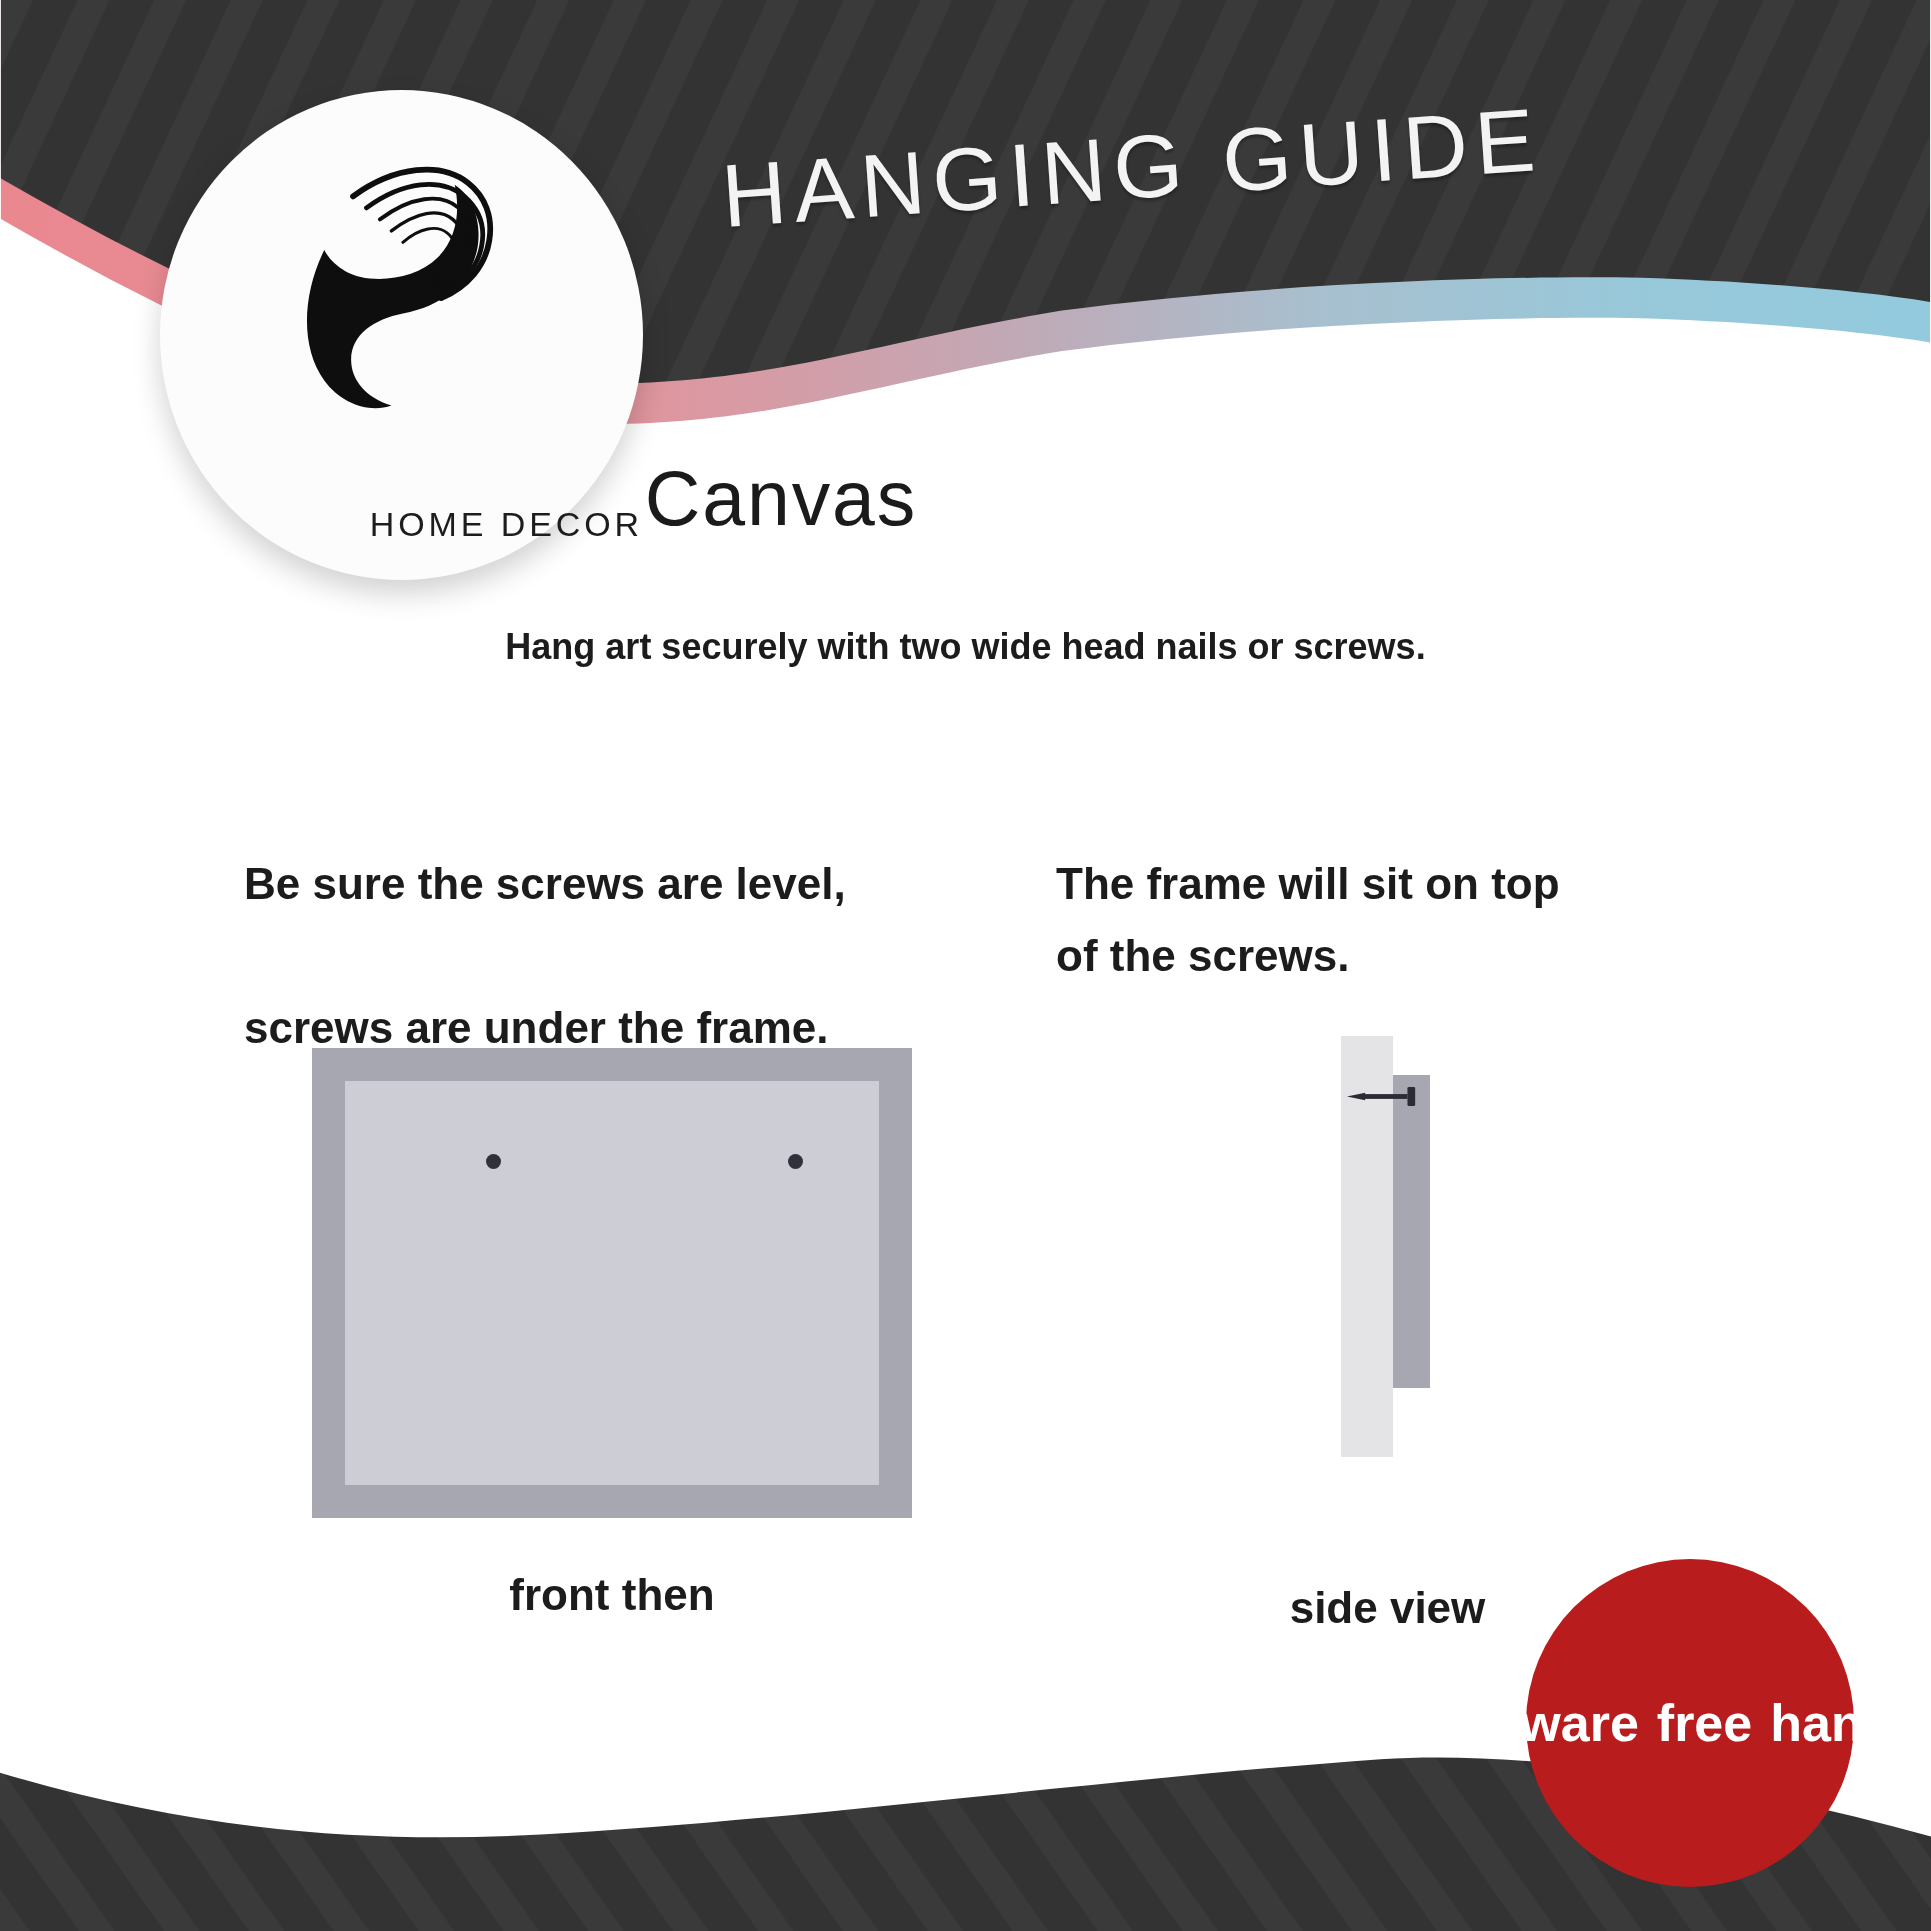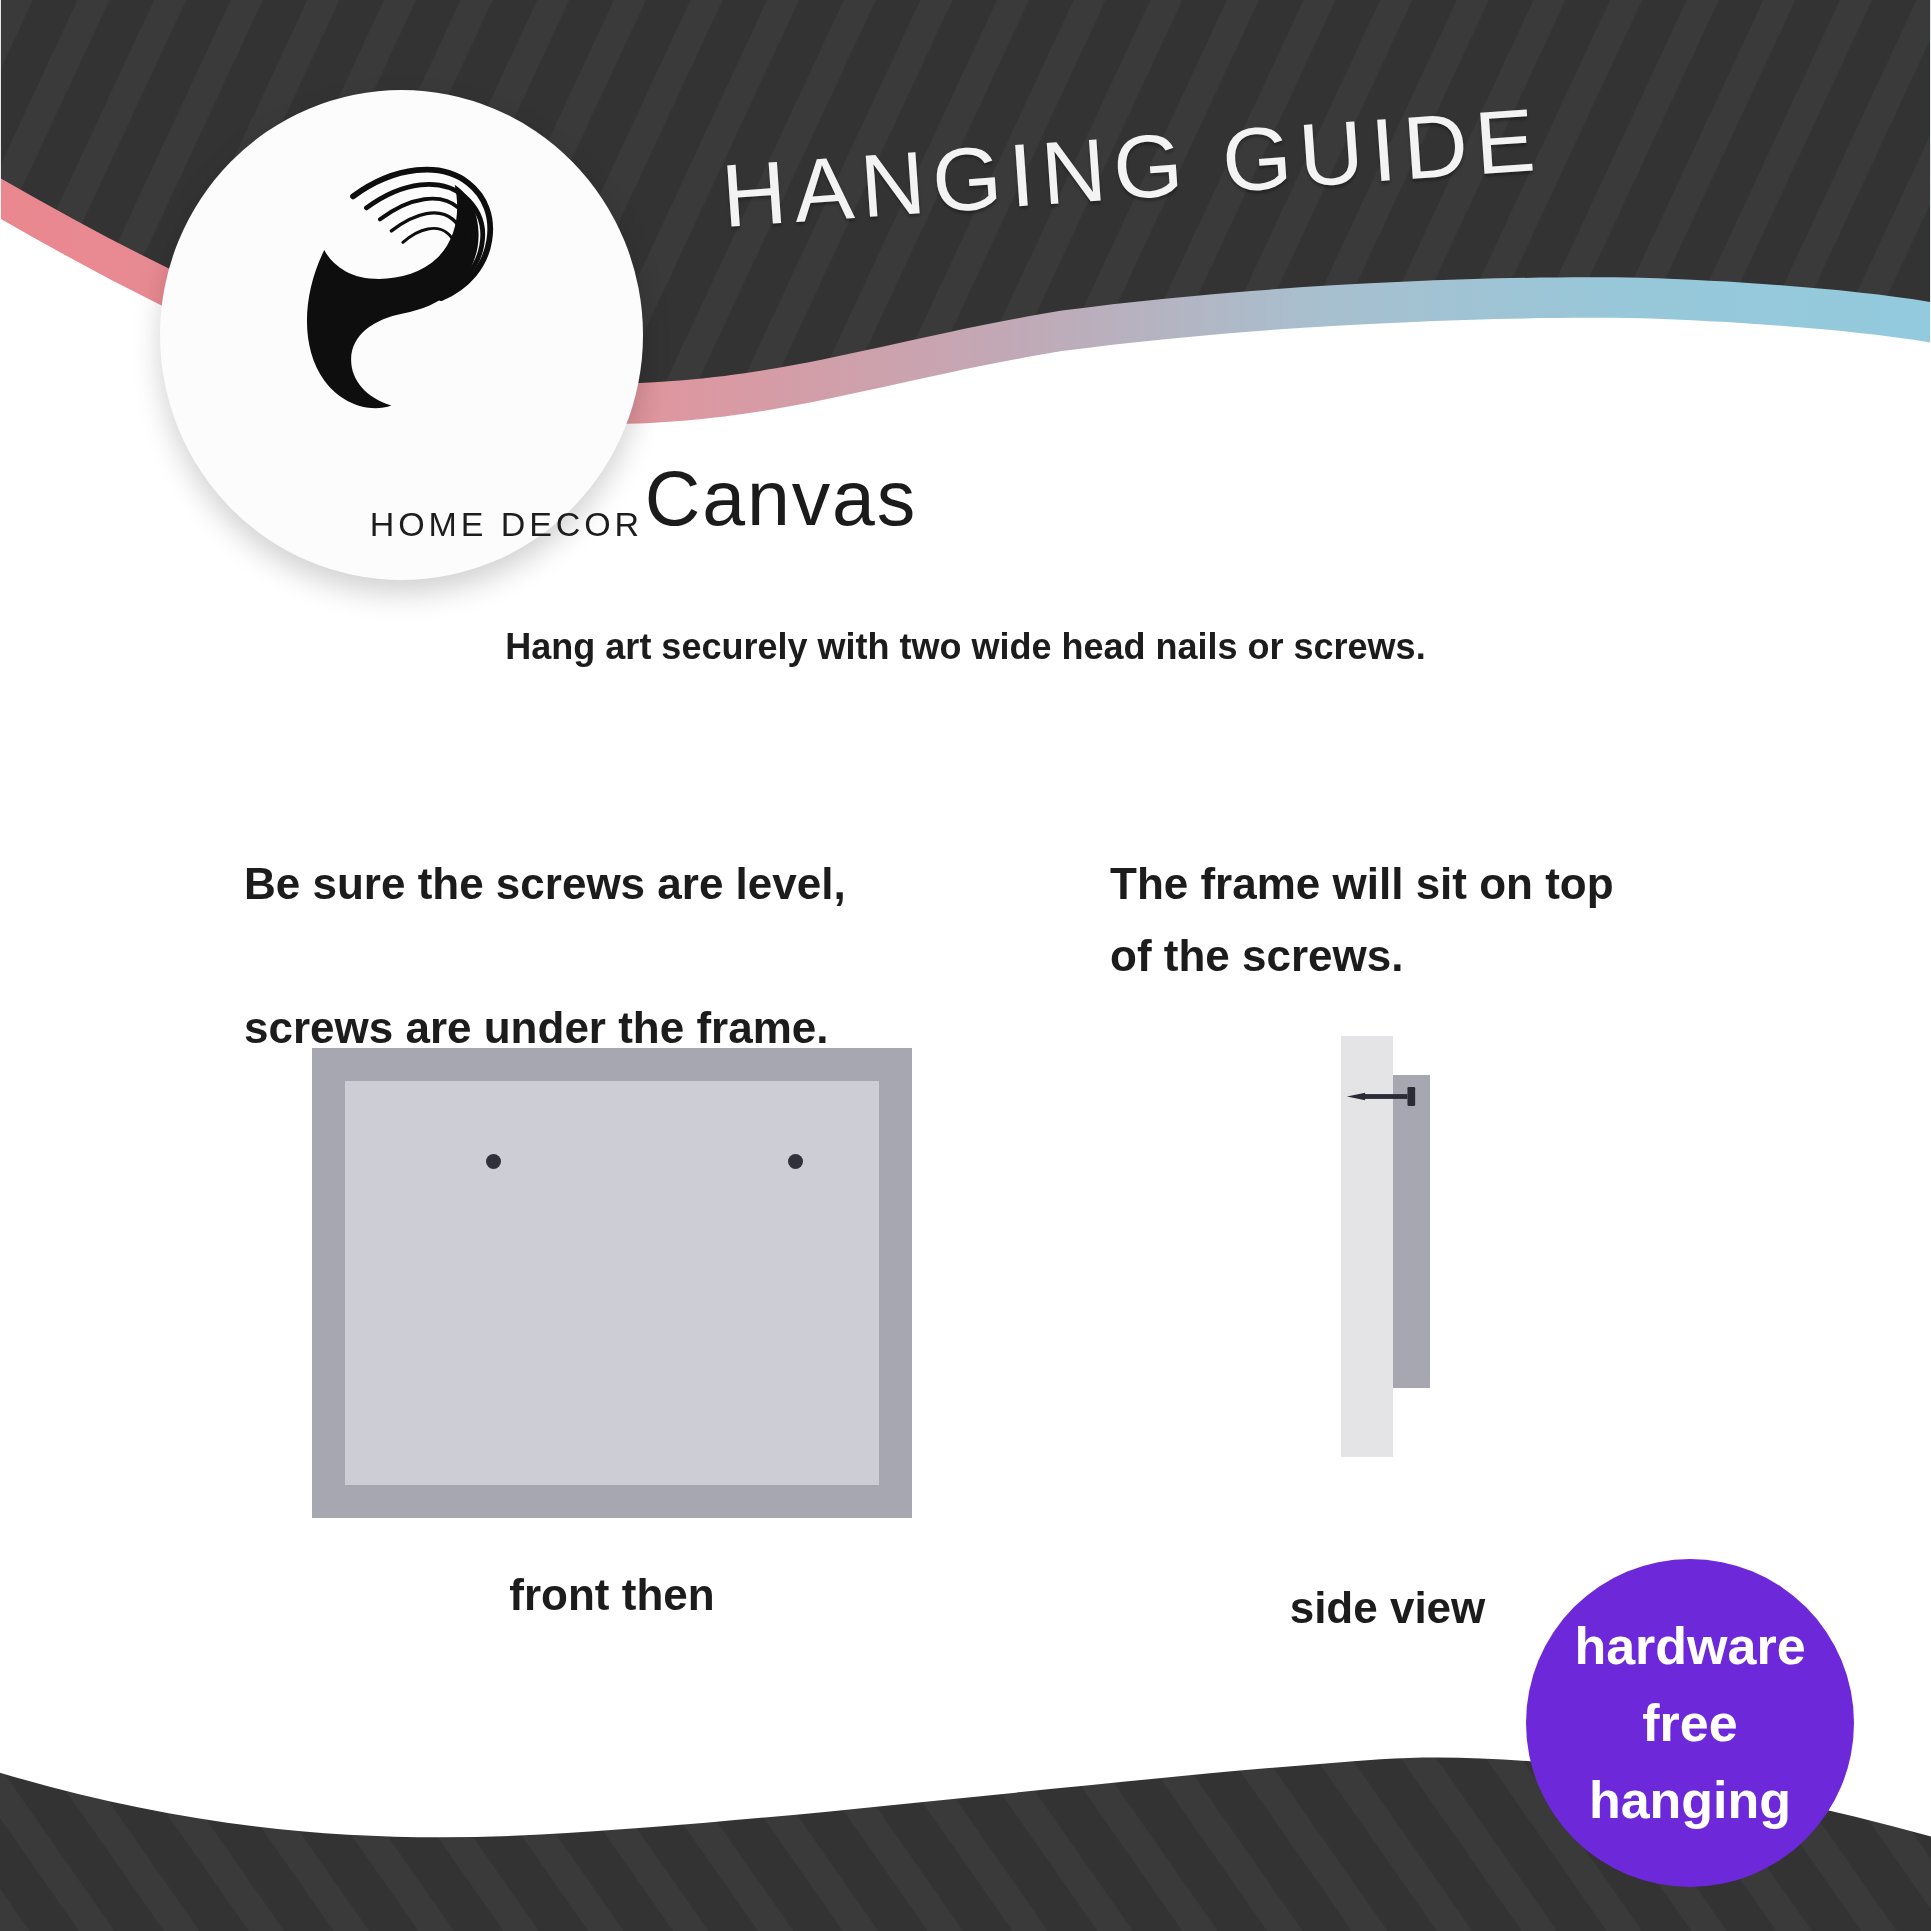--- a/index.html
+++ b/index.html
@@ -47,21 +47,21 @@
     font-size:77px;font-weight:400;letter-spacing:1.9px;color:#1b1b1b;
   }
   .instruction{
     left:0;top:626px;width:1931px;text-align:center;z-index:2;
     font-size:36px;font-weight:600;color:#1c1c1c;
   }
 
   
   .caption{font-size:44px;font-weight:600;line-height:72px;color:#1c1c1c;z-index:2;}
   .caption-front{left:244px;top:848px;width:734px;}
-  .caption-side{left:1110px;top:848px;width:555px;}
+  .caption-side{left:1056px;top:848px;width:555px;}
 
   
   .front-frame{
     left:312px;top:1048px;width:600px;height:470px;z-index:2;
     background:#a7a7b2;
   }
   .front-canvas{
     position:absolute;left:33px;top:33px;right:33px;bottom:33px;
     background:#cdcdd5;
   }
@@ -81,22 +81,22 @@
   .view-label{font-size:44px;font-weight:600;color:#1c1c1c;text-align:center;z-index:2;}
   .label-front{left:312px;top:1570px;width:600px;}
   .label-side{left:1110px;top:1583px;width:555px;}
 
   
   #footer-svg{left:0;top:0;z-index:1;}
 
   
   .badge{
     left:1526px;top:1559px;width:328px;height:328px;z-index:4;
-    background:#6d28d9;border-radius:50%;
-    display:flex;flex-direction:column;align-items:center;justify-content:center;
+    background:#b91c1c;border-radius:50%;
+    display:flex;flex-direction:row;align-items:center;justify-content:center;gap:18px;
   }
   .badge div{
     font-size:52px;font-weight:600;line-height:77px;color:#ffffff;text-align:center;
   }
 </style>
 </head>
 <body>
 
 <div class="page">
 

